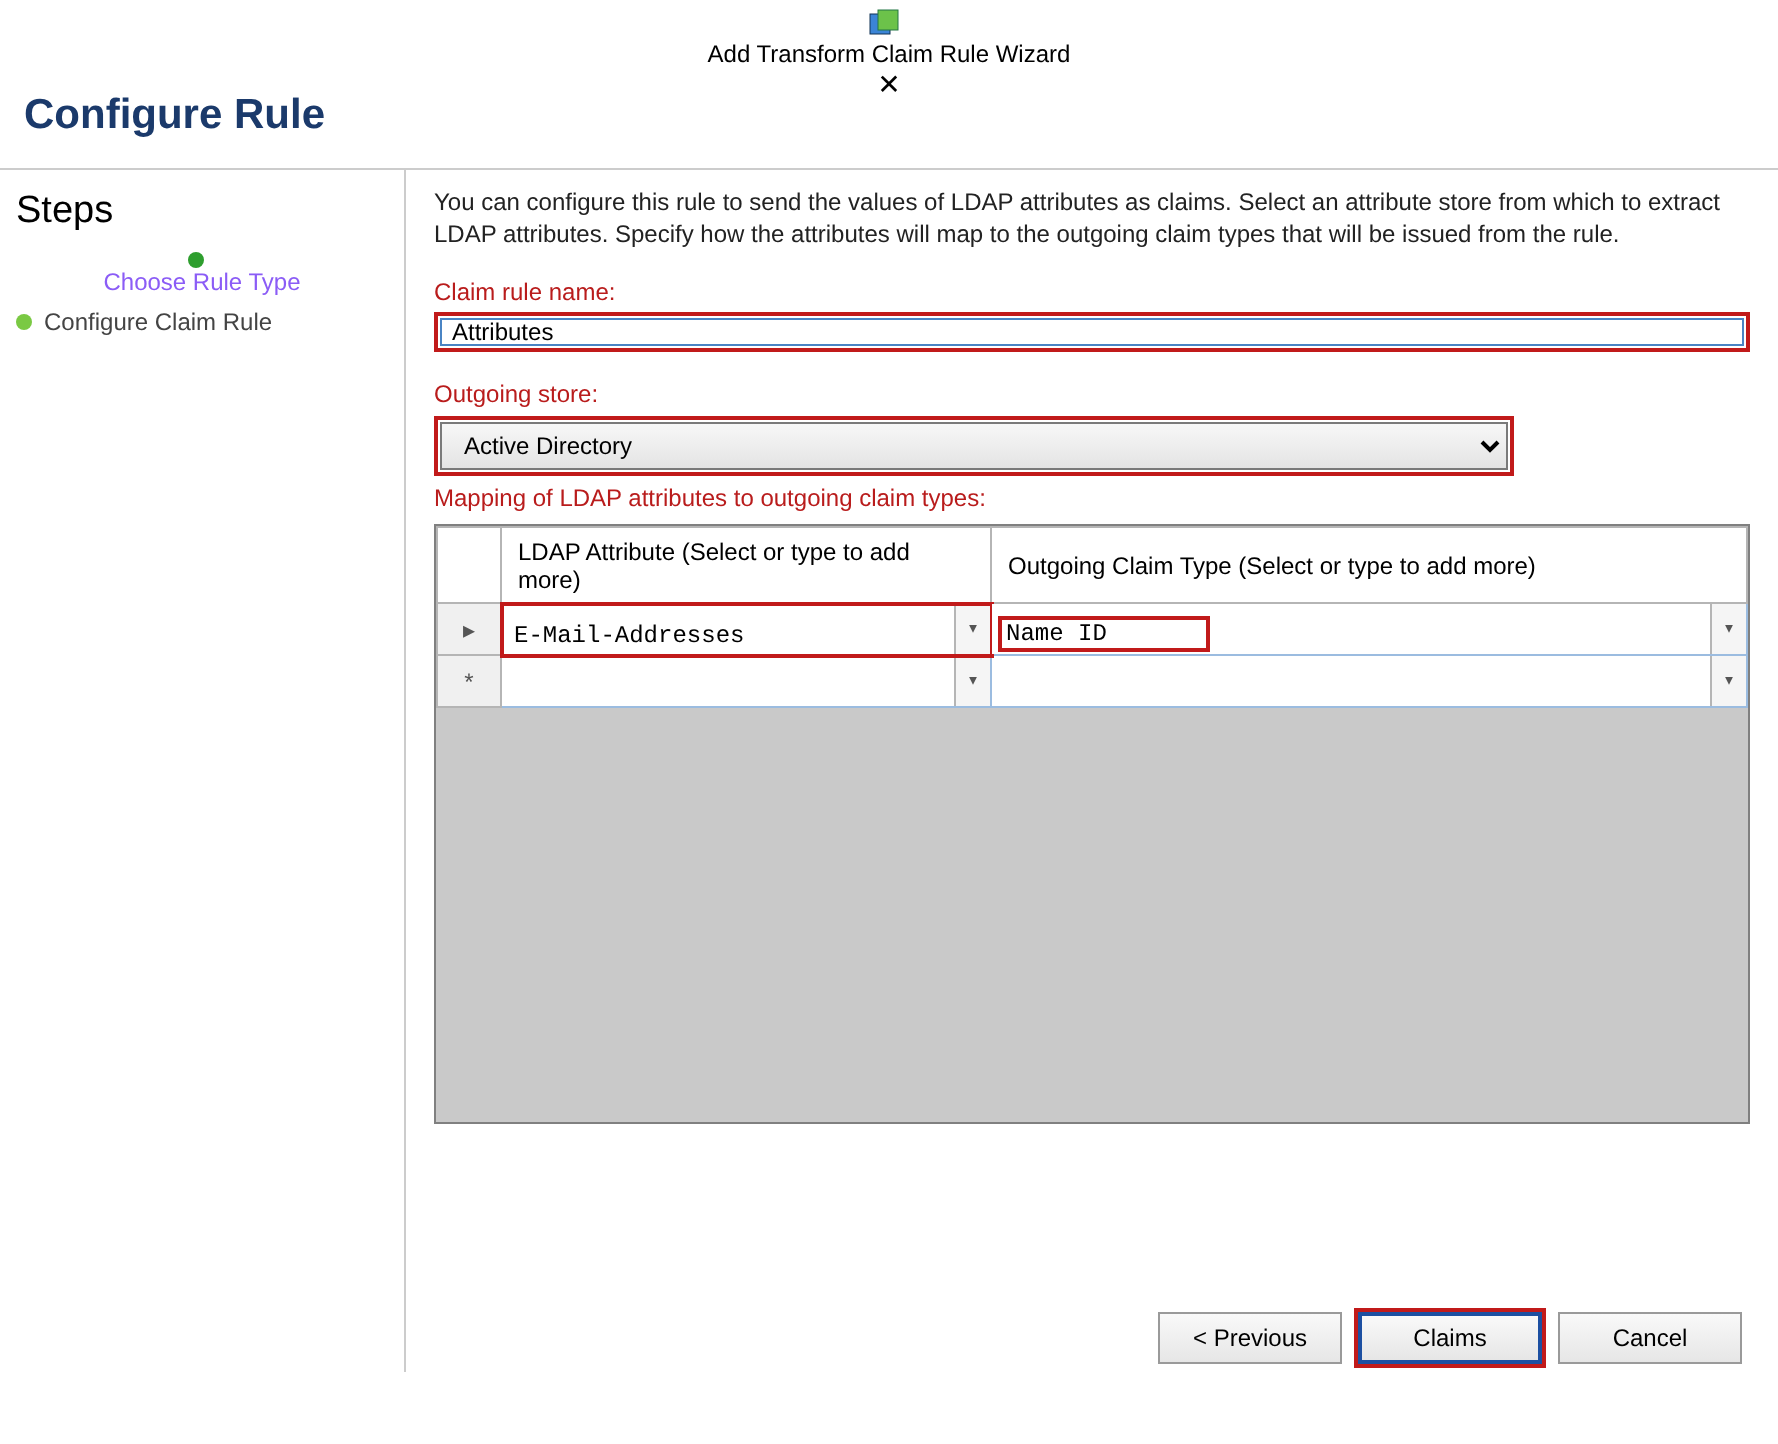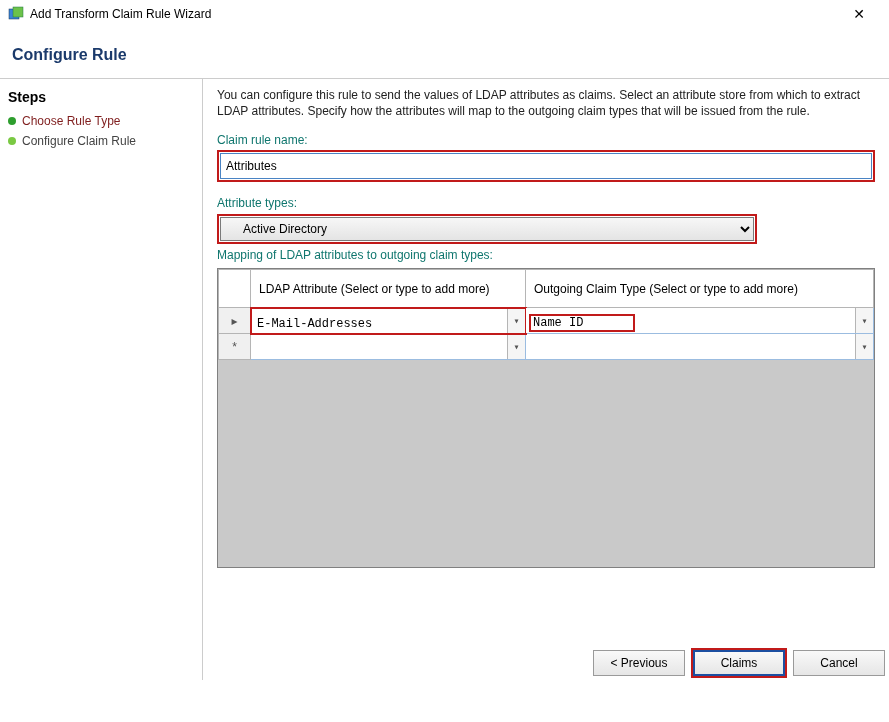--- a/index.html
+++ b/index.html
@@ -11,94 +11,95 @@
     color: #000;
     width: 889px;
     height: 722px;
     overflow: hidden;
   }
   .titlebar {
     display: flex;
     align-items: center;
     padding: 4px 8px;
     height: 28px;
+    flex-direction: column;
   }
   .titlebar .ticon {
     width: 16px; height: 16px; margin-right: 6px;
     display:inline-flex;align-items:center;justify-content:center;
   }
   .titlebar .title { flex: 1; font-size: 12px; }
   .titlebar .close {
     width: 44px; text-align: center; font-size: 14px;
     font-family: Arial, sans-serif;
   }
   .header {
     padding: 18px 12px 14px 12px;
   }
   .header h1 {
     margin: 0;
-    font-size: 16px;
+    font-size: 21px;
     font-weight: 700;
     color: #1b3a6b;
   }
   .body {
     display: flex;
     border-top: 1px solid #ccc;
     height: 602px;
   }
   .sidebar {
     width: 202px;
     padding: 8px 6px;
     background:#fff;
   }
   .sidebar .steps-title {
-    font-weight: 700;
-    font-size: 14px;
+    font-weight: 400;
+    font-size: 19px;
     padding: 2px 0 6px 2px;
   }
   .step {
     display: flex;
     align-items: center;
     padding: 3px 2px;
     font-size: 12px;
   }
   .step .bullet {
     width: 8px; height: 8px; border-radius: 50%;
     margin-right: 6px;
   }
-  .step.link { color: #7f1d1d; }
+  .step.link { color: #8b5cf6; flex-direction: column; }
   .step.link .bullet { background:#2e9e2e; }
   .step.current { color: #444; }
   .step.current .bullet { background:#7ac943; }
   .main {
     flex: 1;
     border-left: 1px solid #ccc;
     padding: 8px 14px 8px 14px;
     position: relative;
   }
   .intro { line-height: 1.35; margin-bottom: 14px; color:#222; }
-  .lbl { margin: 6px 0 3px 0; color:#0f766e; }
+  .lbl { margin: 6px 0 3px 0; color:#b91c1c; }
   .hl-red { border: 2px solid #c11a1a; padding: 1px; }
   .field-row input[type=text] {
     width: 100%;
-    height: 26px;
+    height: 14px;
     border: 1px solid #4a84c4;
     padding: 2px 5px;
     font: inherit;
     outline: none;
   }
   .template-line { margin-top: 8px; }
   .store-wrap { width: 540px; margin-top:4px; }
   .store-select {
     width: 100%;
     height: 24px;
     border: 1px solid #7a7a7a;
     background: linear-gradient(#f7f7f7,#e4e4e4);
     font: inherit;
-    padding: 2px 18px;
+    padding: 2px 7px;
   }
   .grid-wrap {
     margin-top: 6px;
     border: 1px solid #808080;
     background: #c9c9c9;
     height: 300px;
     padding: 0;
   }
   .grid {
     background:#fff;
@@ -137,21 +138,21 @@
   }
   .cell-combo .arrow {
     width:18px; text-align:center; color:#555;
     border-left:1px solid #b5b5b5;
     align-self: stretch;
     display:flex;align-items:center;justify-content:center;
     background:#f5f5f5;
   }
   .footer {
     position:absolute;
-    bottom: 4px; right: 4px;
+    bottom: 4px; right: 18px;
     display:flex; gap:8px;
   }
   .footer button {
     width: 92px; height: 26px;
     font: inherit;
     background: linear-gradient(#f9f9f9,#e6e6e6);
     border: 1px solid #9a9a9a;
   }
   .footer .finish-hl {
     outline: 2px solid #c11a1a;
@@ -195,35 +196,35 @@
 
   <div class="main">
     <div class="intro">You can configure this rule to send the values of LDAP attributes as claims. Select an attribute store from which to extract LDAP attributes. Specify how the attributes will map to the outgoing claim types that will be issued from the rule.</div>
 
     <div class="lbl">Claim rule name:</div>
     <div class="field-row hl-red">
       <input type="text" value="Attributes" style="">
     </div>
 
 
-    <div class="lbl" style="margin-top:14px">Attribute types:</div>
+    <div class="lbl" style="margin-top:14px">Outgoing store:</div>
     <div class="store-wrap hl-red">
       <select class="store-select">
         <option>Active Directory</option>
       </select>
     </div>
 
     <div class="lbl" style="margin-top:4px">Mapping of LDAP attributes to outgoing claim types:</div>
 
     <div class="grid-wrap">
       <table class="grid">
         <tbody>
             <tr>
           <th class="corner"></th>
-          <th style="width:275px">LDAP Attribute (Select or type to add more)</th>
+          <th style="width:245px">LDAP Attribute (Select or type to add more)</th>
           <th>Outgoing Claim Type (Select or type to add more)</th>
         </tr>
         <tr>
           <td class="rowhead">▸</td>
           <td class="hl-cell">
             <div class="cell-combo">
               <span class="val">E-Mail-Addresses</span>
               <span class="arrow chev">▾</span>
             </div>
           </td>

